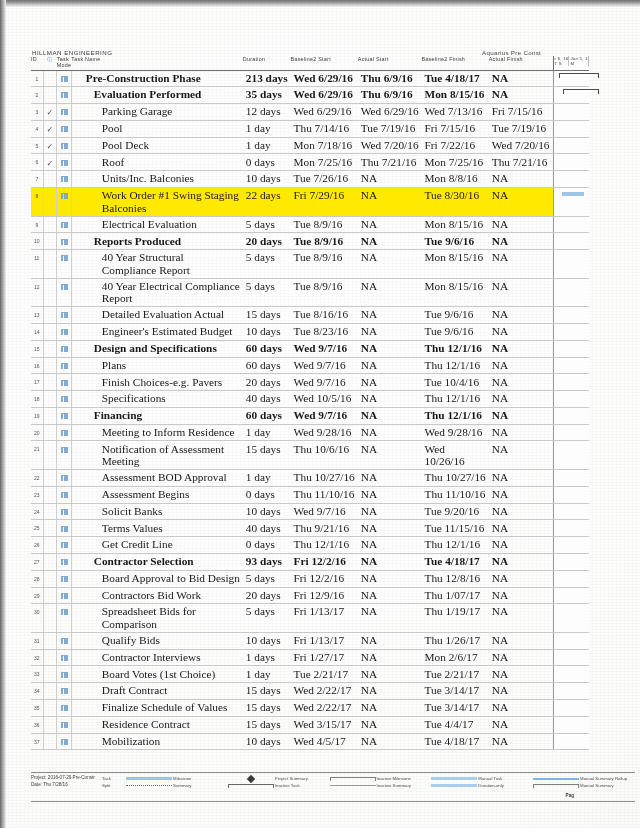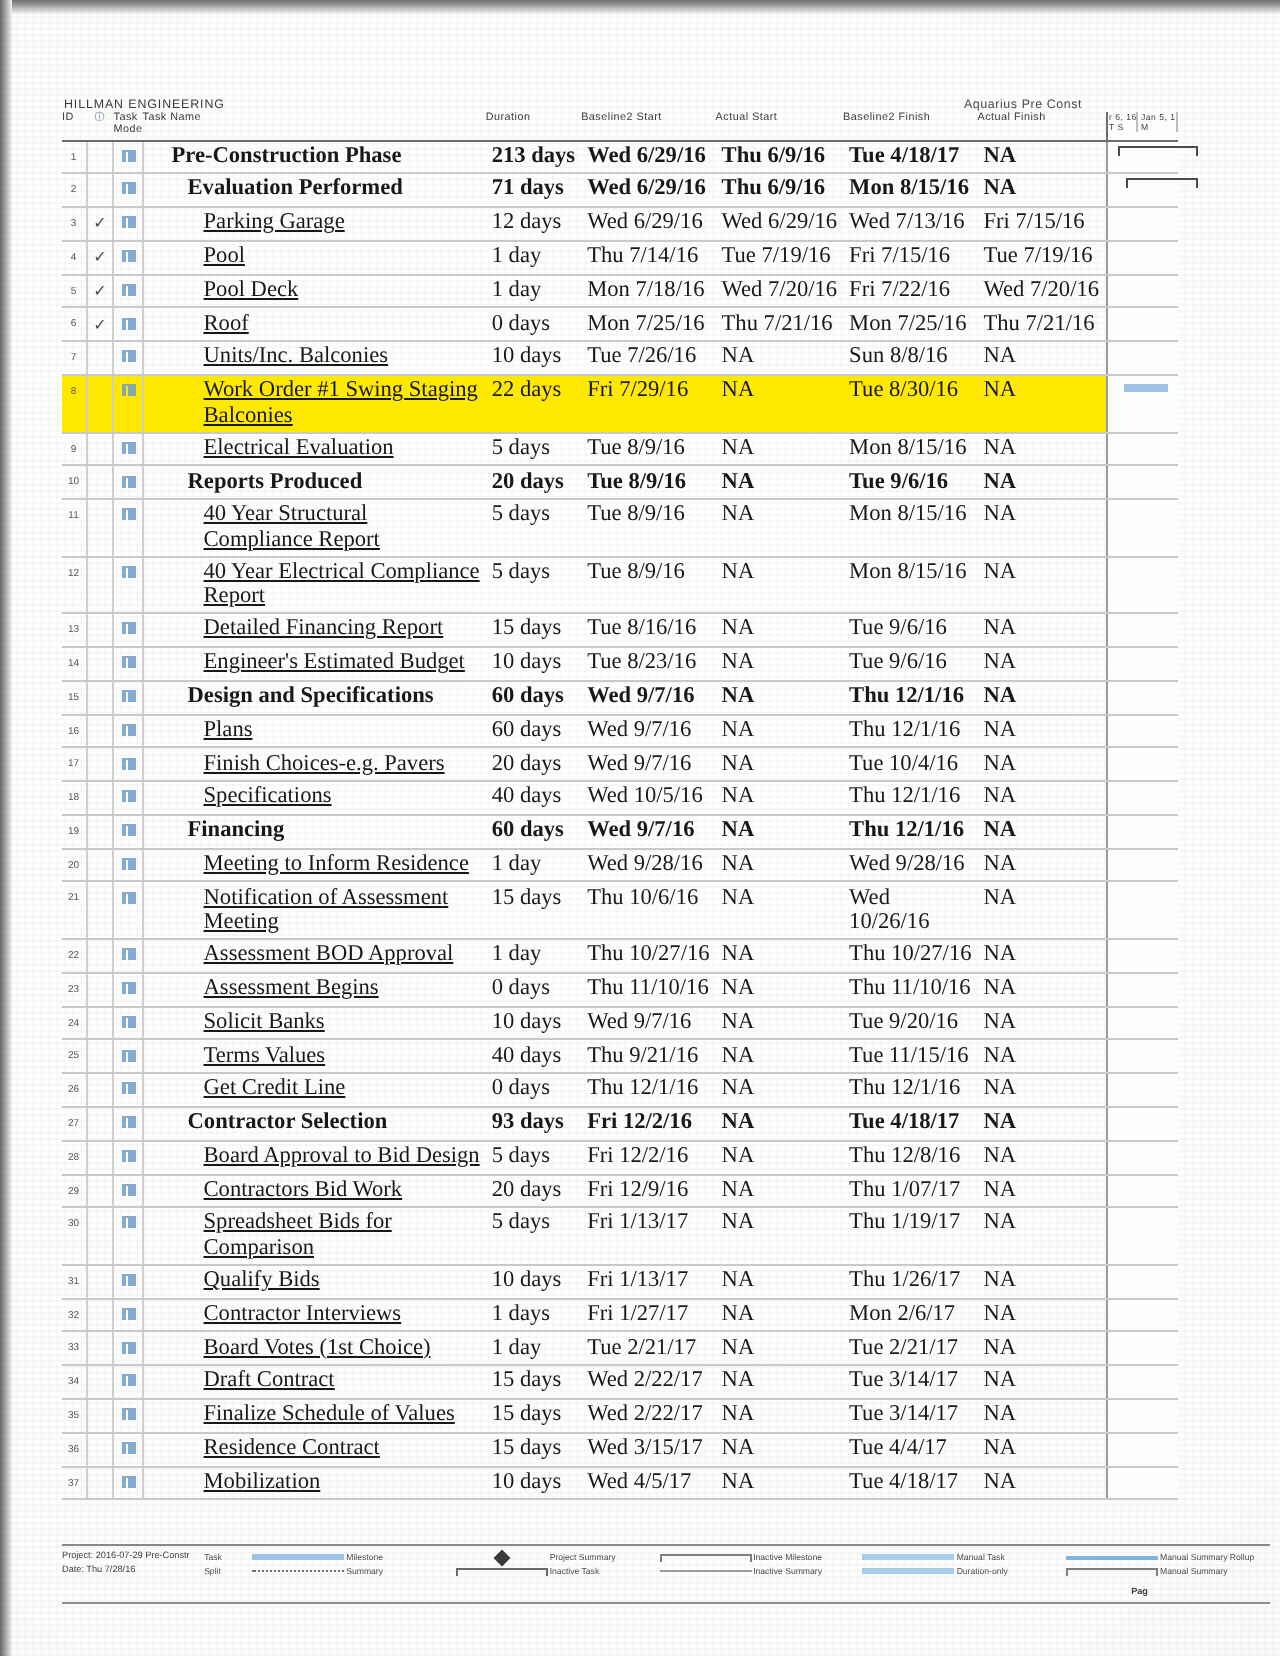--- a/index.html
+++ b/index.html
@@ -88,21 +88,21 @@
   .col-name { width:148px; }
   .col-dur  { width:47px; }
   .col-b2s  { width:74px; }
   .col-as   { width:80px; }
   .col-b2f  { width:78px; }
   .col-af   { width:66px; }
   .col-gt   { width:47px; }
 
   .lvl1 { font-weight:bold; padding-left:14px !important; }
   .lvl2 { font-weight:bold; padding-left:22px !important; }
-  .lvl3 { padding-left:30px !important;text-decoration:underline; }
+  .lvl3 { padding-left:30px !important; }
   .bold { font-weight:bold; }
   .hl { background:#ffe900; }
 
   .chk { display:inline-block; color:#3e4c5a; font-size:8px; line-height:8px; }
   .mode-ico {
     display:inline-block; width:7px; height:6px;
     background:
       linear-gradient(90deg,#6f9dc9 0 2px, transparent 2px 3px, #6f9dc9 3px 7px);
     border-top:1px solid #6f9dc9;
     opacity:.85; margin-top:3px;
@@ -214,21 +214,21 @@
           <td class="bold">NA</td>
           <td class="c-gt">
             <div class="brk" style="left: 5px; width: 40px;"></div>
           </td>
         </tr>
         <tr class="row">
           <td class="c-id">2</td>
           <td class="c-info"></td>
           <td class="c-mode"><span class="mode-ico"></span></td>
           <td class="c-name lvl2 bold">Evaluation Performed</td>
-          <td class="c-dur bold">71 days</td>
+          <td class="c-dur bold">35 days</td>
           <td class="bold">Wed 6/29/16</td>
           <td class="bold">Thu 6/9/16</td>
           <td class="bold">Mon 8/15/16</td>
           <td class="bold">NA</td>
           <td class="c-gt">
             <div class="brk" style="left: 9px; width: 36px;"></div>
           </td>
         </tr>
         <tr class="row">
           <td class="c-id">3</td>
@@ -279,21 +279,21 @@
           <td class="c-gt"></td>
         </tr>
         <tr class="row">
           <td class="c-id">7</td>
           <td class="c-info"></td>
           <td class="c-mode"><span class="mode-ico"></span></td>
           <td class="c-name lvl3">Units/Inc. Balconies</td>
           <td class="c-dur">10 days</td>
           <td>Tue 7/26/16</td>
           <td>NA</td>
-          <td>Sun 8/8/16</td>
+          <td>Mon 8/8/16</td>
           <td>NA</td>
           <td class="c-gt"></td>
         </tr>
         <tr class="row wrap">
           <td class="c-id hl">8</td>
           <td class="c-info hl"></td>
           <td class="c-mode hl"><span class="mode-ico"></span></td>
           <td class="c-name hl lvl3">Work Order #1 Swing Staging Balconies</td>
           <td class="c-dur hl">22 days</td>
           <td class="hl">Fri 7/29/16</td>
@@ -349,21 +349,21 @@
           <td>Tue 8/9/16</td>
           <td>NA</td>
           <td>Mon 8/15/16</td>
           <td>NA</td>
           <td class="c-gt"></td>
         </tr>
         <tr class="row">
           <td class="c-id">13</td>
           <td class="c-info"></td>
           <td class="c-mode"><span class="mode-ico"></span></td>
-          <td class="c-name lvl3">Detailed Financing Report</td>
+          <td class="c-name lvl3">Detailed Evaluation Actual</td>
           <td class="c-dur">15 days</td>
           <td>Tue 8/16/16</td>
           <td>NA</td>
           <td>Tue 9/6/16</td>
           <td>NA</td>
           <td class="c-gt"></td>
         </tr>
         <tr class="row">
           <td class="c-id">14</td>
           <td class="c-info"></td>

